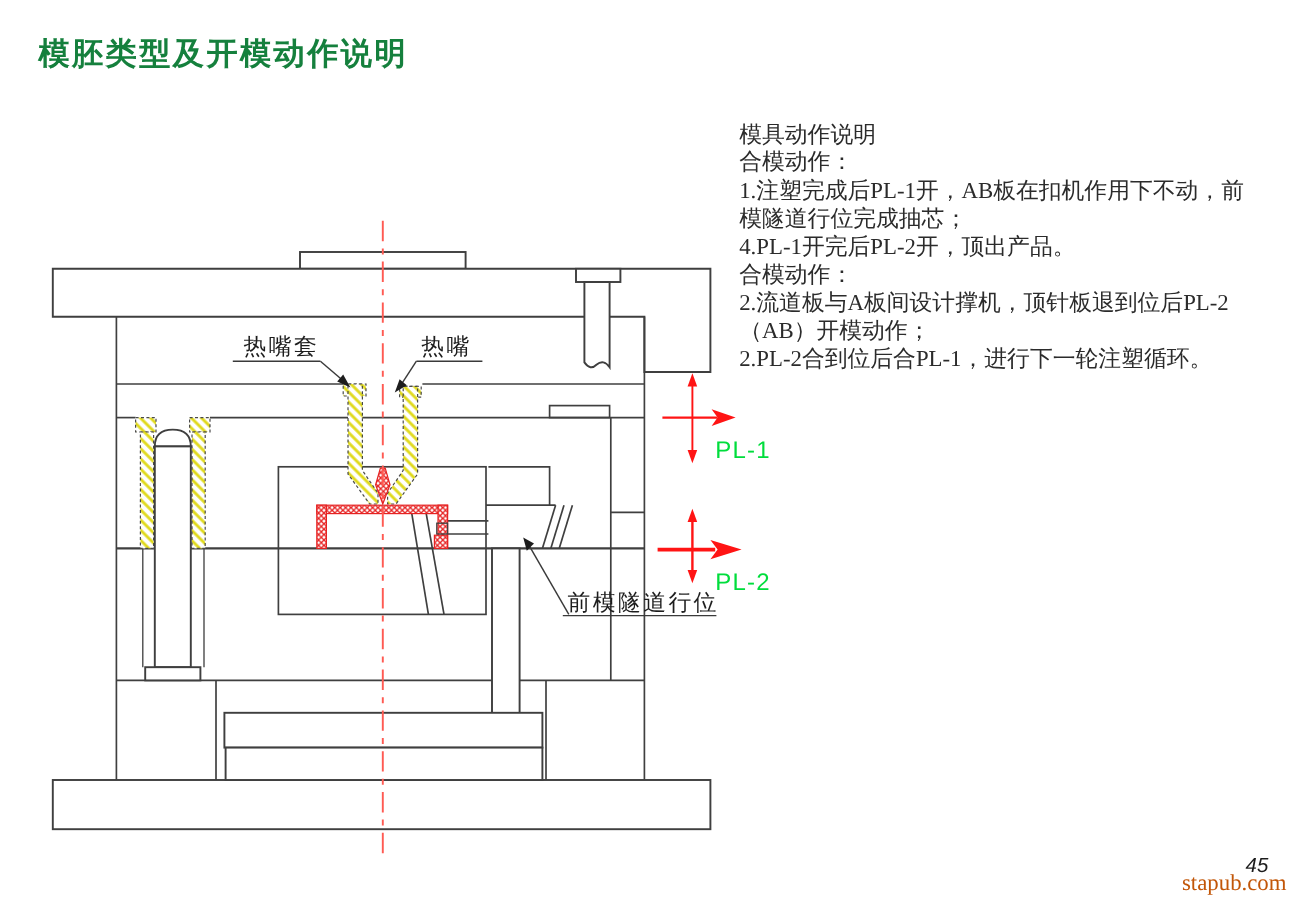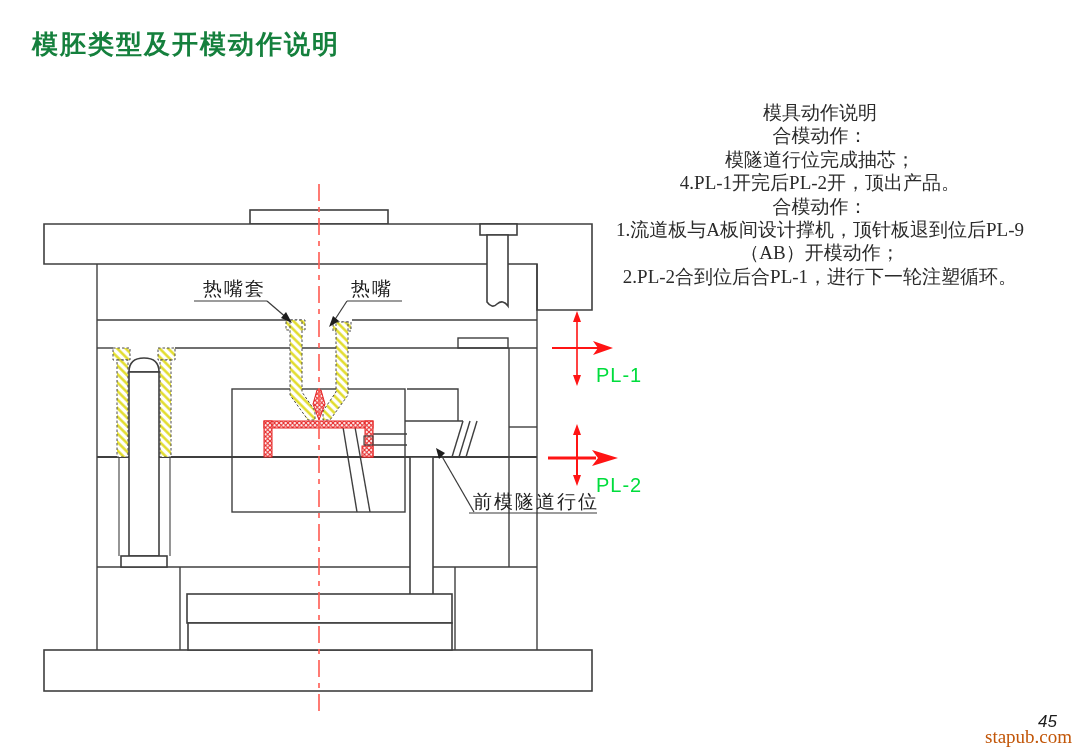--- a/index.html
+++ b/index.html
@@ -1,21 +1,21 @@
 <!DOCTYPE html>
 <html style="--c-line: #3f3f3f; --c-centerline: #ff5a52; --c-arrow_red: #ff1414; --c-pl_green: #00dd3c; --c-hatch_yellow: #e0da1e; --c-product_red: #e62222; --c-watermark: #c25608;"><head>
 <meta charset="utf-8">
 <style>
   html,body{margin:0;padding:0;}
   body{width:1080px;height:748px;position:relative;background:#ffffff;overflow:hidden;
        font-family:"Liberation Serif","DejaVu Serif",serif;}
   .abs{position:absolute;}
   #title{left:32px;top:27px;font-size:26px;font-weight:bold;letter-spacing:2px;color:#15803d;}
   #notes{left:616px;top:101px;font-size:19px;line-height:23.4px;color:#2b2b2b;white-space:nowrap;}
-  .note-line{height:23.4px;text-align:center;}
+  .note-line{height:23.4px;}
   #pagenum{left:1038px;top:712px;width:34px;font-size:17px;font-style:italic;color:#1c1c1c;
            font-family:"Liberation Sans","DejaVu Sans",sans-serif;}
   #watermark{left:985px;top:726px;font-size:19px;color:var(--c-watermark,#c25608);}
   svg{position:absolute;left:0;top:0;}
   
   .ln{stroke:var(--c-line,#3f3f3f);stroke-width:1.4;fill:none;}
   .lnF{stroke:var(--c-line,#3f3f3f);stroke-width:1.6;fill:#ffffff;}
   .lnT{stroke:var(--c-line,#3f3f3f);stroke-width:1.1;fill:none;}
   .part{stroke:var(--c-line,#3f3f3f);stroke-width:1.8;fill:none;}
   .hatchy{fill:url(#hy);stroke:#4a4a4a;stroke-width:1;stroke-dasharray:2.5 2;}
@@ -161,22 +161,23 @@
     <line class="callout-ln" x1="474" y1="512" x2="440" y2="453"></line>
     <polygon class="callout-ar" points="436,448 445,453 439,459"></polygon>
   </g>
 </svg>
 
 <div id="title" class="abs">模胚类型及开模动作说明</div>
 
 <div id="notes" class="abs">
     <div class="note-line">模具动作说明</div>
     <div class="note-line">合模动作：</div>
+    <div class="note-line">1.注塑完成后PL-1开，AB板在扣机作用下不动，前</div>
     <div class="note-line">模隧道行位完成抽芯；</div>
     <div class="note-line">4.PL-1开完后PL-2开，顶出产品。</div>
     <div class="note-line">合模动作：</div>
-    <div class="note-line">1.流道板与A板间设计撑机，顶针板退到位后PL-9</div>
+    <div class="note-line">2.流道板与A板间设计撑机，顶针板退到位后PL-2</div>
     <div class="note-line">（AB）开模动作；</div>
     <div class="note-line">2.PL-2合到位后合PL-1，进行下一轮注塑循环。</div>
   </div>
 
 <div id="pagenum" class="abs">45</div>
 <div id="watermark" class="abs">stapub.com</div>
 
 </body></html>

